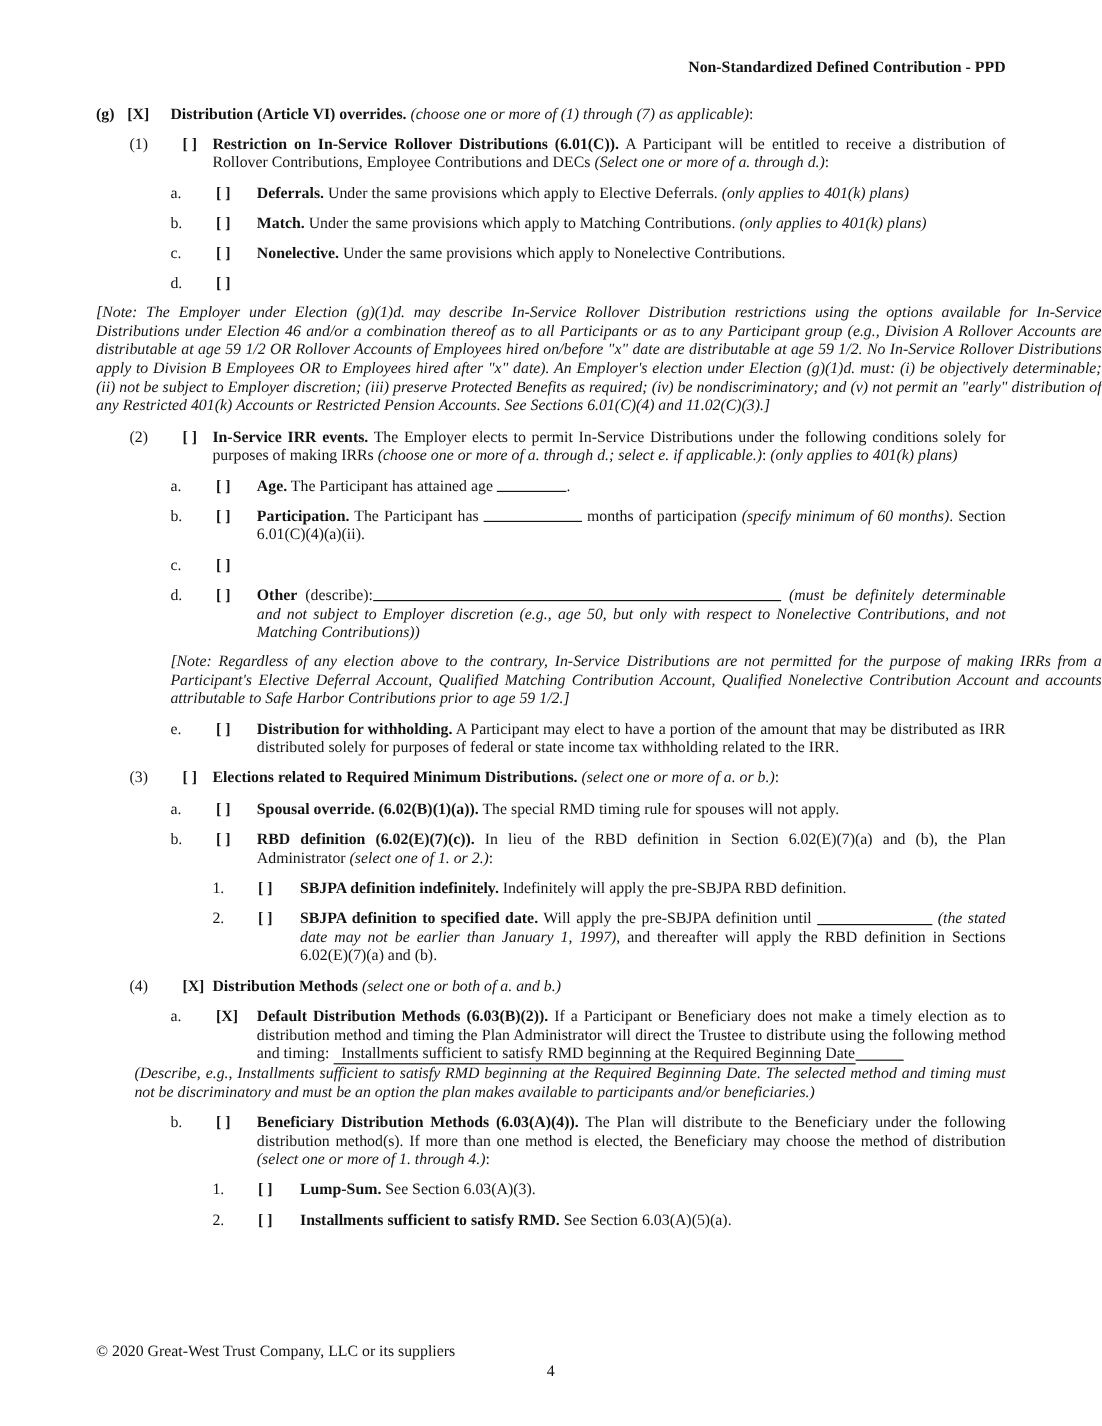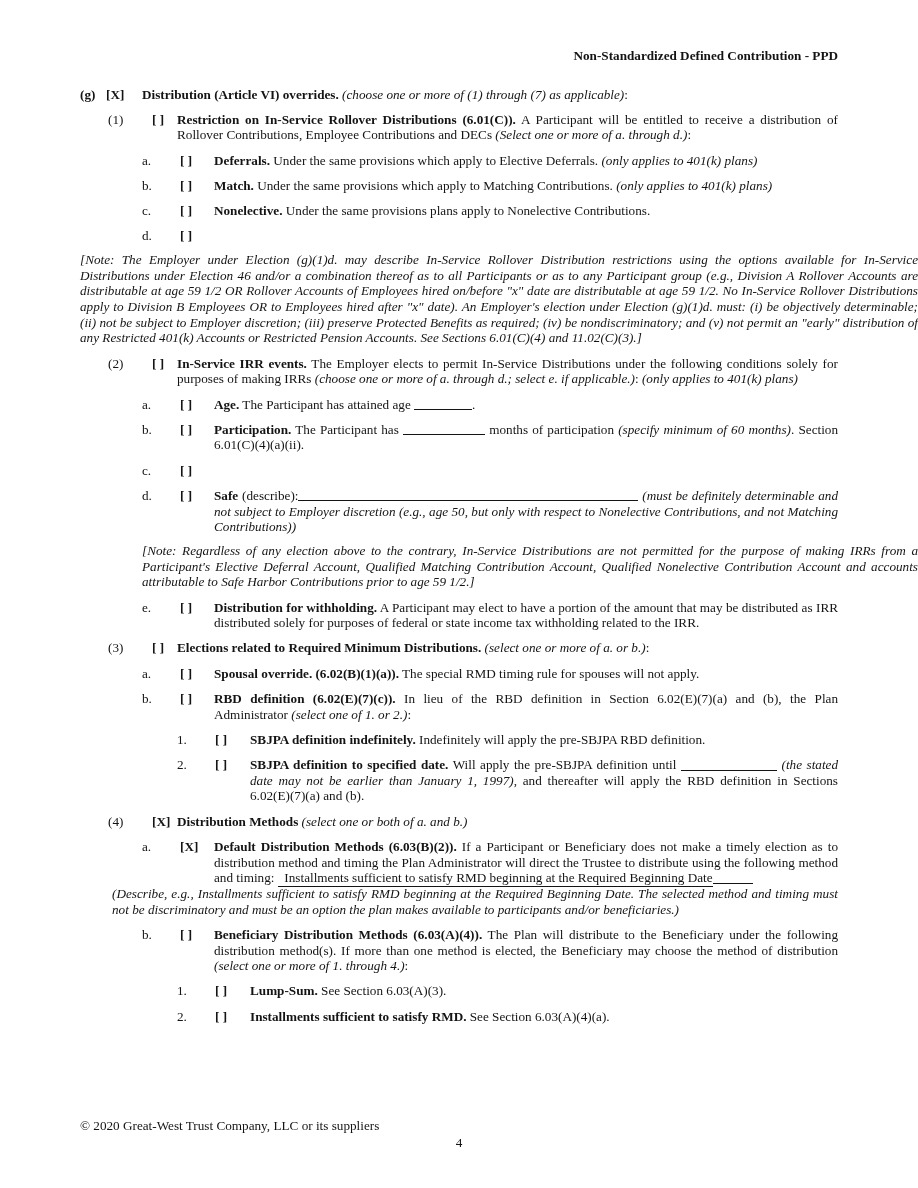--- a/index.html
+++ b/index.html
@@ -59,21 +59,21 @@
         <div class="txt"><span class="b">Deferrals.</span><span class=""> Under the same provisions which apply to Elective Deferrals. </span><span class="i">(only applies to 401(k) plans)</span></div>
       </div>
       <div class="row" style="padding-left: 142px;">
         <span class="marker" style="width: 38px;">b.</span>
         <span class="cb" style="width: 34px;">[ ]</span>
         <div class="txt"><span class="b">Match.</span><span class=""> Under the same provisions which apply to Matching Contributions. </span><span class="i">(only applies to 401(k) plans)</span></div>
       </div>
       <div class="row" style="padding-left: 142px;">
         <span class="marker" style="width: 38px;">c.</span>
         <span class="cb" style="width: 34px;">[ ]</span>
-        <div class="txt"><span class="b">Nonelective.</span><span class=""> Under the same provisions plans apply to Nonelective Contributions.</span></div>
+        <div class="txt"><span class="b">Nonelective.</span><span class=""> Under the same provisions which apply to Nonelective Contributions.</span></div>
       </div>
       <div class="row" style="padding-left: 142px;">
         <span class="marker" style="width: 38px;">d.</span>
         <span class="cb" style="width: 34px;">[ ]</span>
       </div>
       <div class="note" style="margin-left: 80px;"><span class="i">[Note: The Employer under Election (g)(1)d. may describe In-Service Rollover Distribution restrictions using the options available for In-Service Distributions under Election 46 and/or a combination thereof as to all Participants or as to any Participant group (e.g., Division A Rollover Accounts are distributable at age 59 1/2 OR Rollover Accounts of Employees hired on/before "x" date are distributable at age 59 1/2. No In-Service Rollover Distributions apply to Division B Employees OR to Employees hired after "x" date). An Employer's election under Election (g)(1)d. must: (i) be objectively determinable; (ii) not be subject to Employer discretion; (iii) preserve Protected Benefits as required; (iv) be nondiscriminatory; and (v) not permit an "early" distribution of any Restricted 401(k) Accounts or Restricted Pension Accounts. See Sections 6.01(C)(4) and 11.02(C)(3).]</span></div>
       <div class="row" style="padding-left: 108px;">
         <span class="marker" style="width: 44px;">(2)</span>
         <span class="cb" style="width: 25px;">[ ]</span>
         <div class="txt"><span class="b">In-Service IRR events.</span><span class=""> The Employer elects to permit In-Service Distributions under the following conditions solely for purposes of making IRRs </span><span class="i">(choose one or more of a. through d.; select e. if applicable.)</span><span class="">: </span><span class="i">(only applies to 401(k) plans)</span></div>
@@ -88,21 +88,21 @@
         <span class="cb" style="width: 34px;">[ ]</span>
         <div class="txt"><span class="b">Participation.</span><span class=""> The Participant has </span><span class="blank" style="width: 82px;"></span><span class=""> months of participation </span><span class="i">(specify minimum of 60 months)</span><span class="">. Section 6.01(C)(4)(a)(ii).</span></div>
       </div>
       <div class="row" style="padding-left: 142px;">
         <span class="marker" style="width: 38px;">c.</span>
         <span class="cb" style="width: 34px;">[ ]</span>
       </div>
       <div class="row" style="padding-left: 142px;">
         <span class="marker" style="width: 38px;">d.</span>
         <span class="cb" style="width: 34px;">[ ]</span>
-        <div class="txt"><span class="b">Safe</span><span class=""> (describe):</span><span class="blank" style="width: 340px;"></span><span class=""> </span><span class="i">(must be definitely determinable and not subject to Employer discretion (e.g., age 50, but only with respect to Nonelective Contributions, and not Matching Contributions))</span></div>
+        <div class="txt"><span class="b">Other</span><span class=""> (describe):</span><span class="blank" style="width: 340px;"></span><span class=""> </span><span class="i">(must be definitely determinable and not subject to Employer discretion (e.g., age 50, but only with respect to Nonelective Contributions, and not Matching Contributions))</span></div>
       </div>
       <div class="note" style="margin-left: 142px;"><span class="i">[Note: Regardless of any election above to the contrary, In-Service Distributions are not permitted for the purpose of making IRRs from a Participant's Elective Deferral Account, Qualified Matching Contribution Account, Qualified Nonelective Contribution Account and accounts attributable to Safe Harbor Contributions prior to age 59 1/2.]</span></div>
       <div class="row" style="padding-left: 142px;">
         <span class="marker" style="width: 38px;">e.</span>
         <span class="cb" style="width: 34px;">[ ]</span>
         <div class="txt"><span class="b">Distribution for withholding.</span><span class=""> A Participant may elect to have a portion of the amount that may be distributed as IRR distributed solely for purposes of federal or state income tax withholding related to the IRR.</span></div>
       </div>
       <div class="row" style="padding-left: 108px;">
         <span class="marker" style="width: 44px;">(3)</span>
         <span class="cb" style="width: 25px;">[ ]</span>
@@ -145,18 +145,18 @@
         <div class="txt"><span class="b">Beneficiary Distribution Methods (6.03(A)(4)).</span><span class=""> The Plan will distribute to the Beneficiary under the following distribution method(s). If more than one method is elected, the Beneficiary may choose the method of distribution </span><span class="i">(select one or more of 1. through 4.)</span><span class="">:</span></div>
       </div>
       <div class="row" style="padding-left: 177px;">
         <span class="marker" style="width: 38px;">1.</span>
         <span class="cb" style="width: 35px;">[ ]</span>
         <div class="txt"><span class="b">Lump-Sum.</span><span class=""> See Section 6.03(A)(3).</span></div>
       </div>
       <div class="row" style="padding-left: 177px;">
         <span class="marker" style="width: 38px;">2.</span>
         <span class="cb" style="width: 35px;">[ ]</span>
-        <div class="txt"><span class="b">Installments sufficient to satisfy RMD.</span><span class=""> See Section 6.03(A)(4)(a).</span></div>
+        <div class="txt"><span class="b">Installments sufficient to satisfy RMD.</span><span class=""> See Section 6.03(A)(5)(a).</span></div>
       </div>
     </div>
   <div class="ftr">© 2020 Great-West Trust Company, LLC or its suppliers</div>
   <div class="pgnum">4</div>
 </div>
 
 </body></html>

